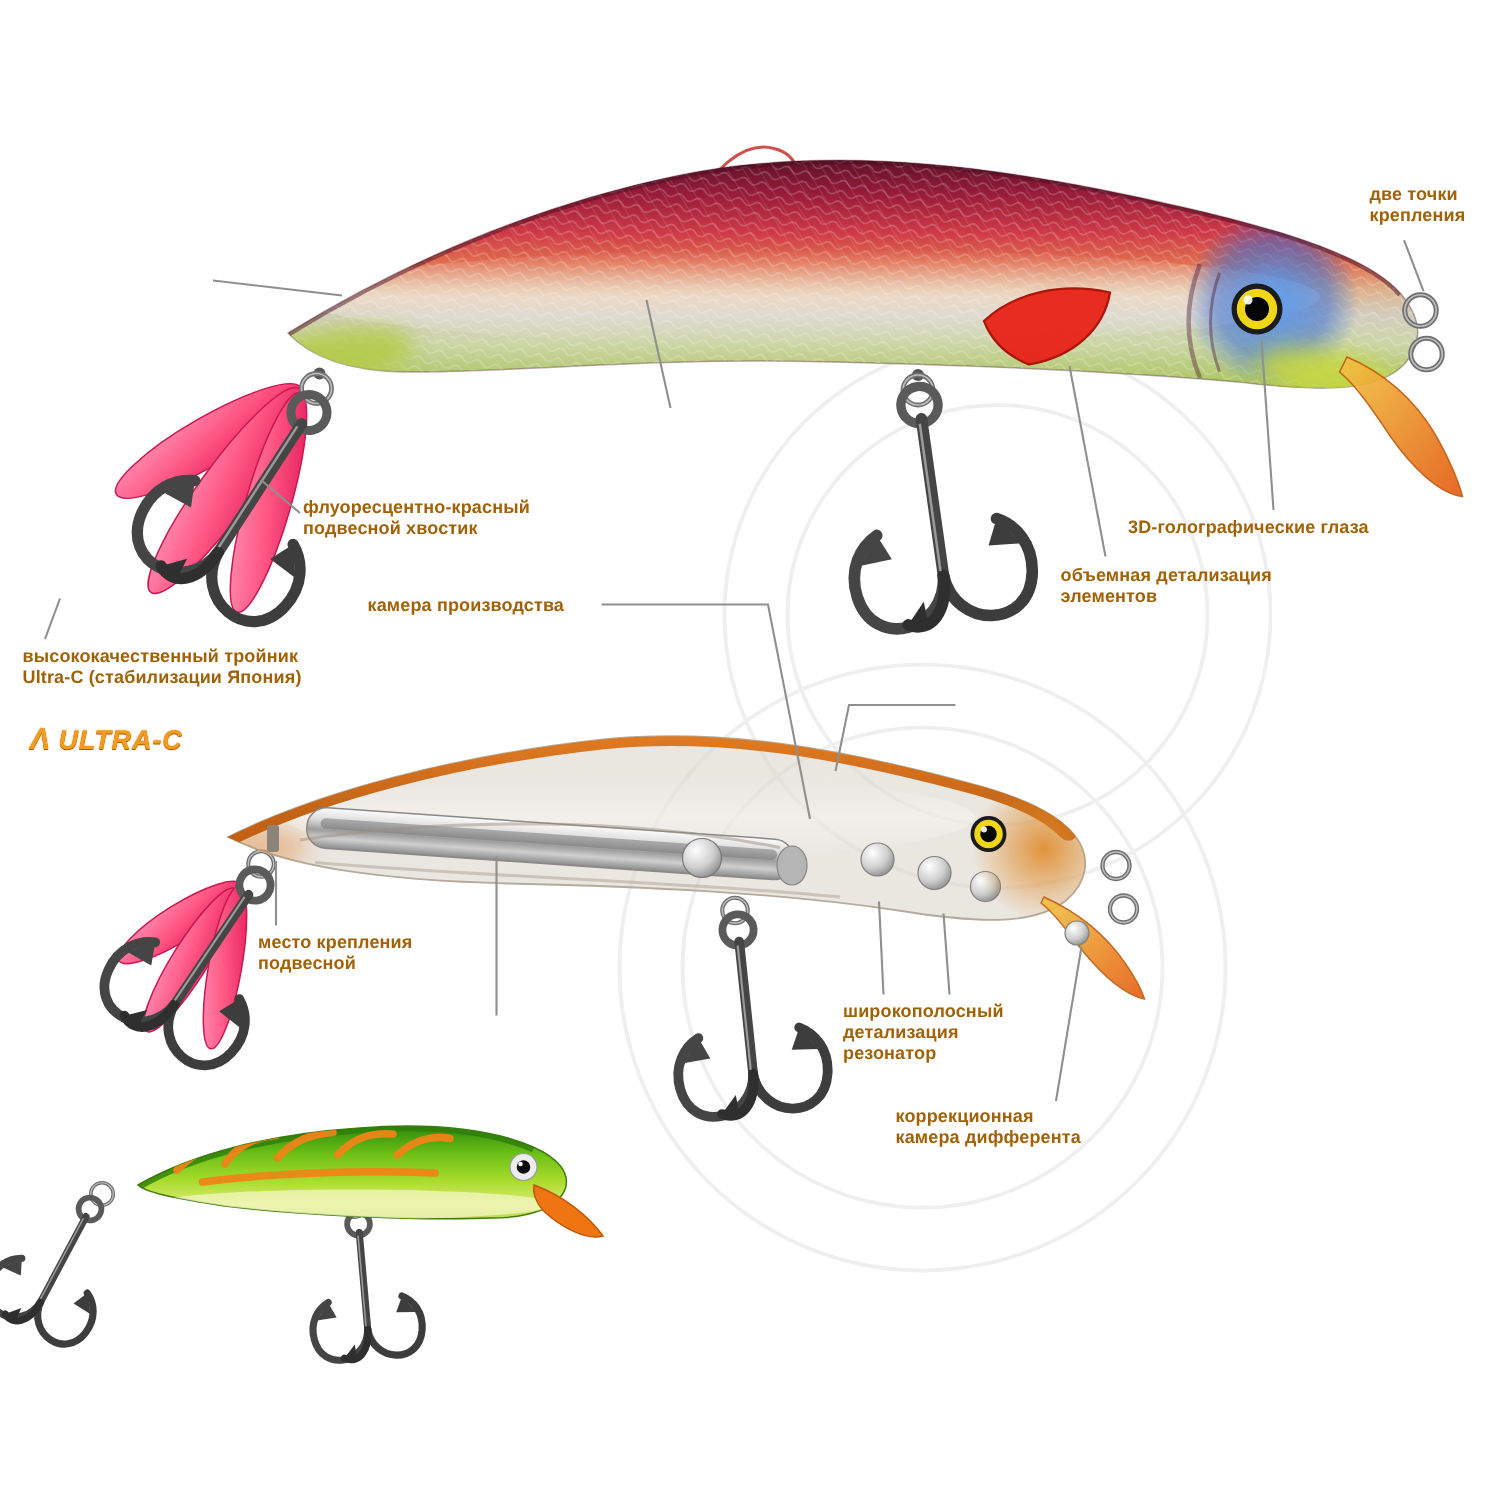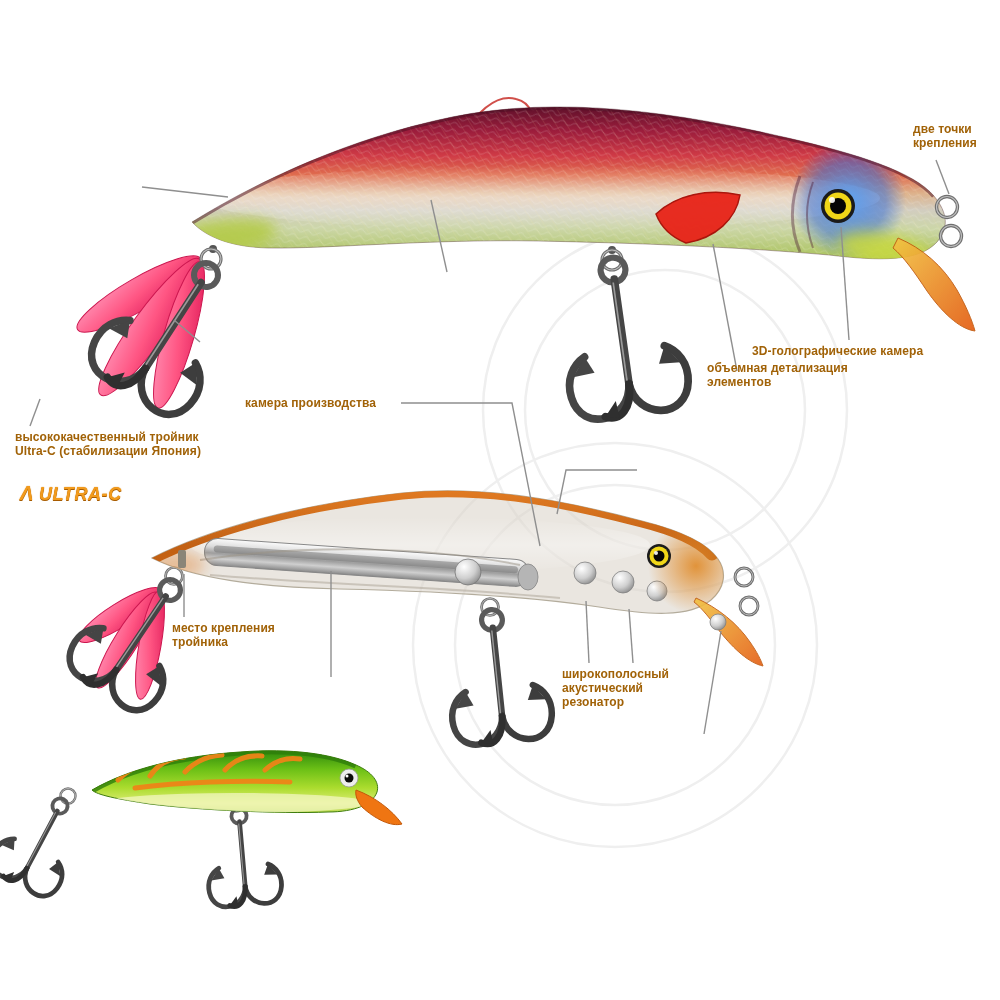--- a/index.html
+++ b/index.html
@@ -274,30 +274,34 @@
     <polyline points="184,617 184,574"></polyline>
     <polyline points="331,677 331,571"></polyline>
     <polyline points="589,663 586,601"></polyline>
     <polyline points="633,663 629,609"></polyline>
     <polyline points="704,734 721,631"></polyline>
   </g>
 </svg>
 
 <div class="lbl" style="left:913px; top:122px">две точки
 крепления</div>
-<div class="lbl" style="left:752px; top:344px">3D-голографические камера</div>
-<div class="lbl" style="left:707px; top:361px">объемная детализация
+<div class="lbl" style="left:202px; top:331px">флуоресцентно-красный
+подвесной хвостик</div>
+<div class="lbl" style="left:752px; top:344px">3D-голографические глаза</div>
+<div class="lbl" style="left:707px; top:376px">объемная детализация
 элементов</div>
 <div class="lbl" style="left:15px; top:430px">высококачественный тройник
 Ultra-C (стабилизации Япония)</div>
 <div class="lbl" style="left:245px; top:396px">камера производства</div>
 <div class="lbl" style="left:172px; top:621px">место крепления
-тройника</div>
+подвесной</div>
 <div class="lbl" style="left:562px; top:667px">широкополосный
-акустический
+детализация
 резонатор</div>
+<div class="lbl" style="left:597px; top:737px">коррекционная
+камера дифферента</div>
 
 <div class="logo" style="left:20px; top:482px">
   <span class="logo-mark">Λ</span>
   <span class="logo-text">ULTRA-C</span>
 </div>
 
 </div>
 
 </body></html>

